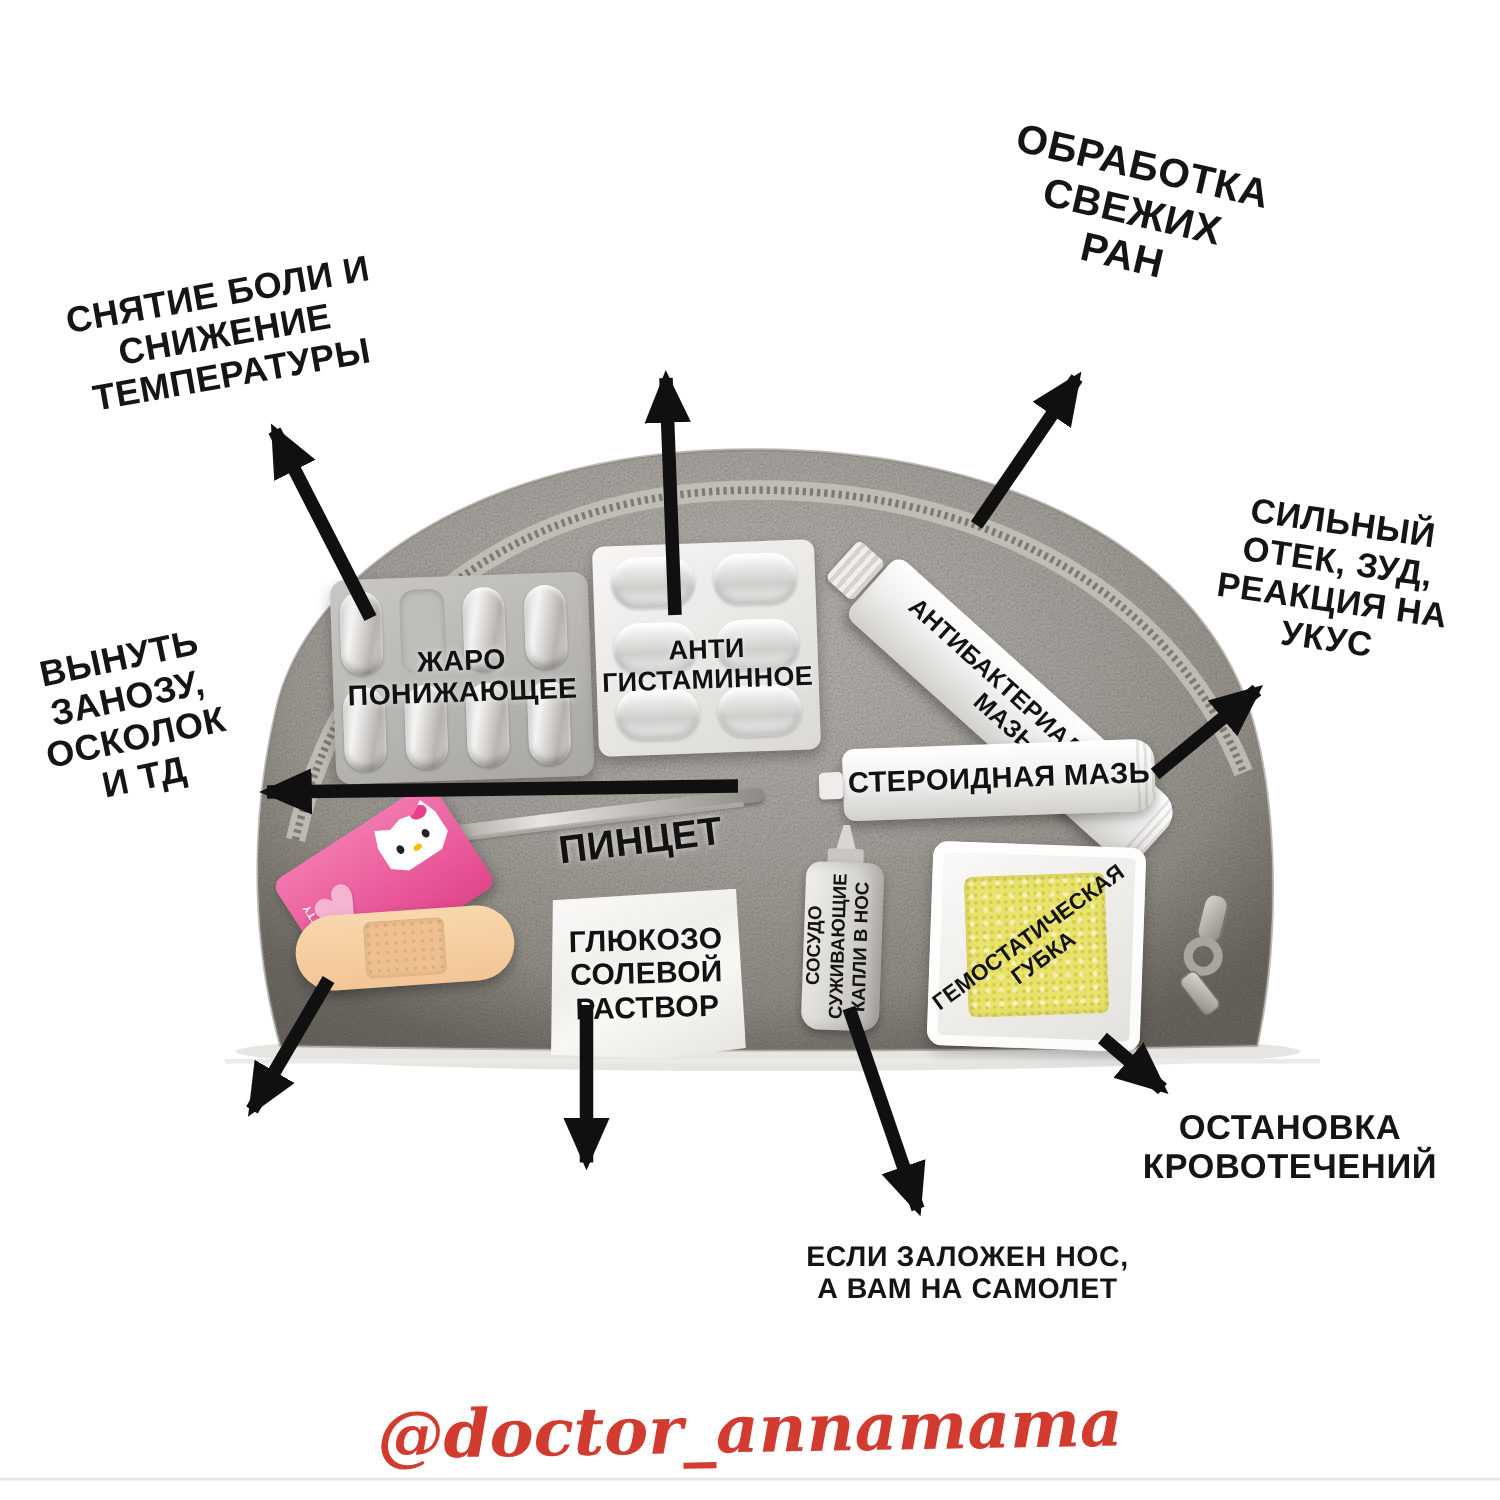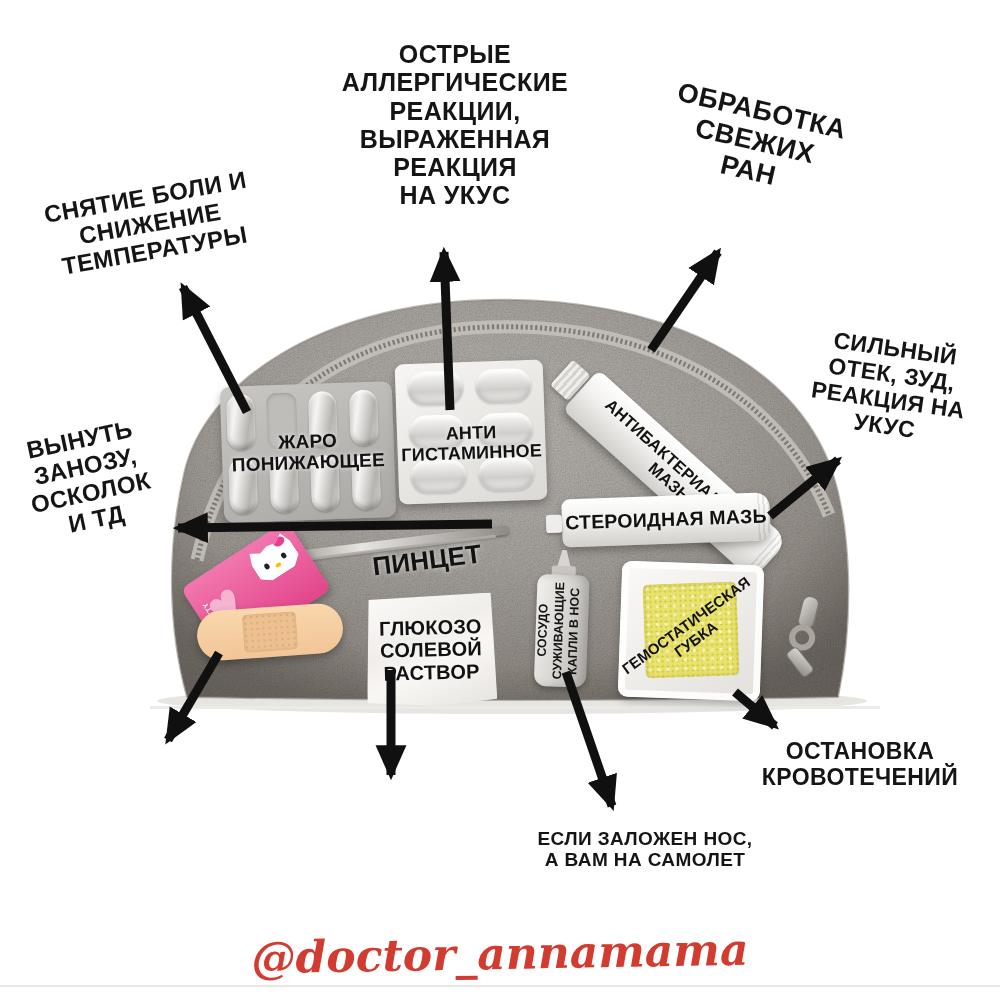--- a/index.html
+++ b/index.html
@@ -237,26 +237,20 @@
       <line x1="219" y1="653" x2="168" y2="740" marker-end="url(#ah)"></line>
       <line x1="391" y1="670" x2="391" y2="775" marker-end="url(#ah)"></line>
       <line x1="566" y1="672" x2="612" y2="806" marker-end="url(#ah)"></line>
       <line x1="735" y1="692" x2="775" y2="726" marker-end="url(#ah)"></line>
     </g>
   </svg>
 
   <div class="callout" style="left:12px;top:183px;width:276px;font-size:24px;transform:rotate(-10deg);">СНЯТИЕ БОЛИ И
 СНИЖЕНИЕ
 ТЕМПЕРАТУРЫ</div>
-  <div class="callout" style="left:330px;top:40px;width:250px;font-size:25px;">ОСТРЫЕ
-АЛЛЕРГИЧЕСКИЕ
-РЕАКЦИИ,
-ВЫРАЖЕННАЯ
-РЕАКЦИЯ
-НА УКУС</div>
   <div class="callout" style="left:645px;top:95px;width:220px;font-size:27px;transform:rotate(13deg);">ОБРАБОТКА
 СВЕЖИХ
 РАН</div>
   <div class="callout" style="left:788px;top:335px;width:204px;font-size:23px;transform:rotate(8deg);">СИЛЬНЫЙ
 ОТЕК, ЗУД,
 РЕАКЦИЯ НА
 УКУС</div>
   <div class="callout" style="left:2px;top:425px;width:172px;font-size:24px;transform:rotate(-12deg);">ВЫНУТЬ
 ЗАНОЗУ,
 ОСКОЛОК

